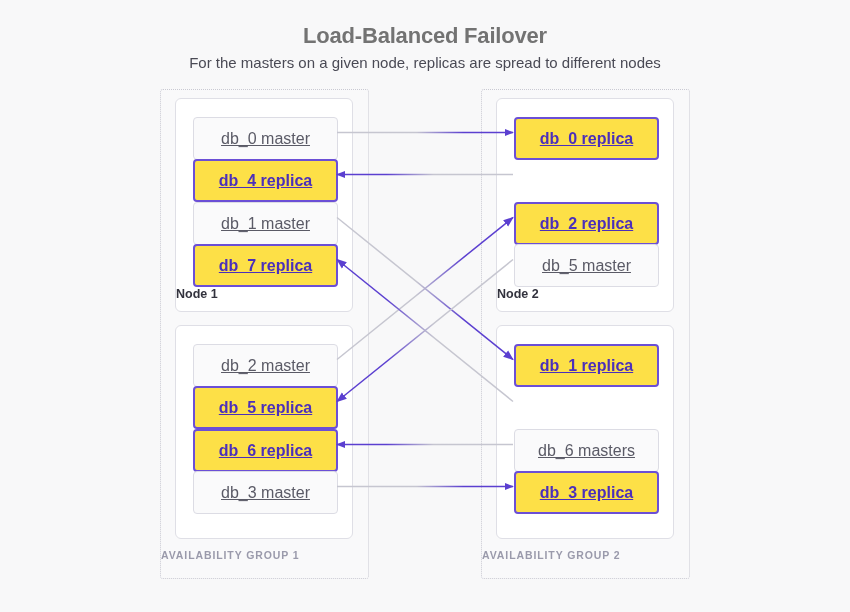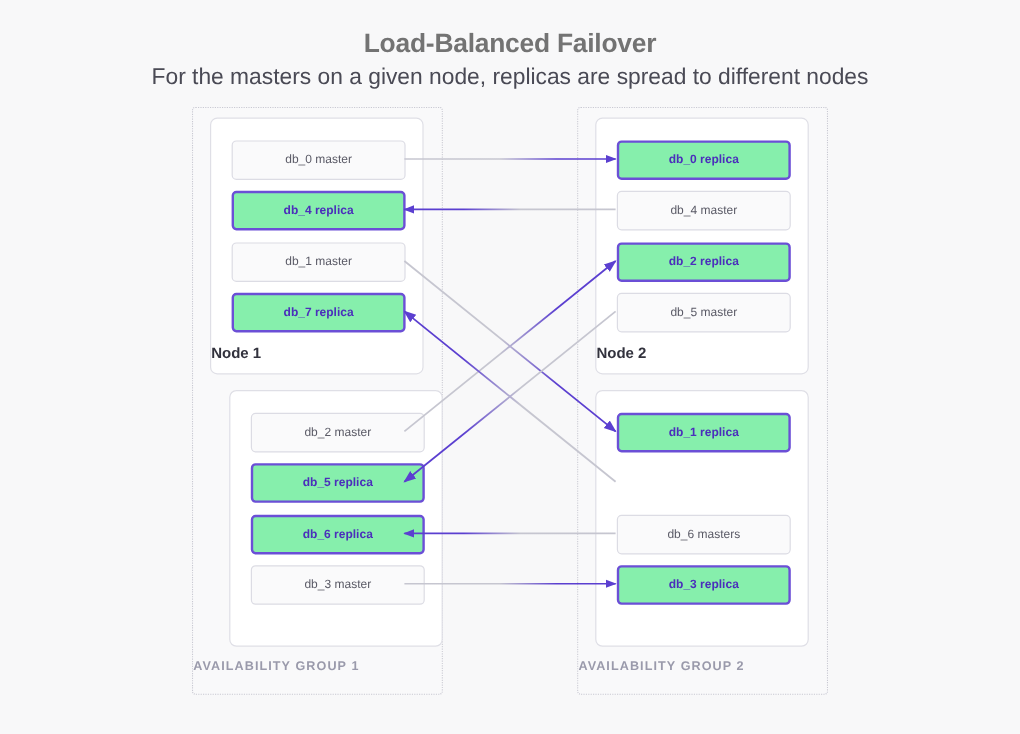--- a/index.html
+++ b/index.html
@@ -14,21 +14,21 @@
   
   #title {
     position: absolute; left: 0; top: 23px; width: 850px;
     text-align: center;
     font-size: 22px; font-weight: bold; color: #737373;
     letter-spacing: -0.2px;
   }
   #subtitle {
     position: absolute; left: 0; top: 54px; width: 850px;
     text-align: center;
-    font-size: 19px; color: #4a4a55;
+    font-size: 15px; color: #4a4a55;
   }
 
   
   .ag {
     position: absolute;
     top: 89px; height: 490px;
     border: 1px dotted #c9c9d2;
     border-radius: 3px;
     background: rgba(250,250,251,0.55);
   }
@@ -44,37 +44,38 @@
   
   .node {
     position: absolute;
     width: 178px;
     background: #ffffff;
     border: 1px solid #dfdfe6;
     border-radius: 6px;
   }
   #node1 { left: 175px; top: 98px;  height: 214px; }
   #node2 { left: 496px; top: 98px;  height: 214px; }
-  #node3 { left: 175px; top: 325px; height: 214px; margin-left: 16px; }
+  #node3 { left: 175px; top: 325px; height: 214px; }
   #node4 { left: 496px; top: 325px; height: 214px; }
 
   .db {
     position: absolute;
-    left: 17px; width: 145px; height: 33px;
+    left: 17px; width: 145px; height: 43px;
     border-radius: 4px;
     display: flex; align-items: center; justify-content: center;
-    font-size: 10px;
+    font-size: 16px;
+    text-decoration: underline;
   }
   .db.master {
     background: #fafafb;
     border: 1px solid #dcdce4;
     color: #5a5a66;
   }
   .db.replica {
-    background: #86efac;
+    background: #fde047;
     border: 2px solid #6b4fd6;
     color: #4b2fbb;
     font-weight: bold;
   }
   .slot0 { top: 18px; }
   .slot1 { top: 60px; }
   .slot2 { top: 103px; }
   .slot3 { top: 145px; }
 
   .node-label {
@@ -107,21 +108,20 @@
   <div class="node" id="node1">
     <div class="db master slot0">db_0 master</div>
     <div class="db replica slot1">db_4 replica</div>
     <div class="db master slot2">db_1 master</div>
     <div class="db replica slot3">db_7 replica</div>
     <div class="node-label">Node 1</div>
   </div>
 
   <div class="node" id="node2">
     <div class="db replica slot0">db_0 replica</div>
-    <div class="db master slot1">db_4 master</div>
     <div class="db replica slot2">db_2 replica</div>
     <div class="db master slot3">db_5 master</div>
     <div class="node-label">Node 2</div>
   </div>
 
   <div class="node" id="node3">
     <div class="db master slot0">db_2 master</div>
     <div class="db replica slot1">db_5 replica</div>
     <div class="db replica slot2">db_6 replica</div>
     <div class="db master slot3">db_3 master</div>

